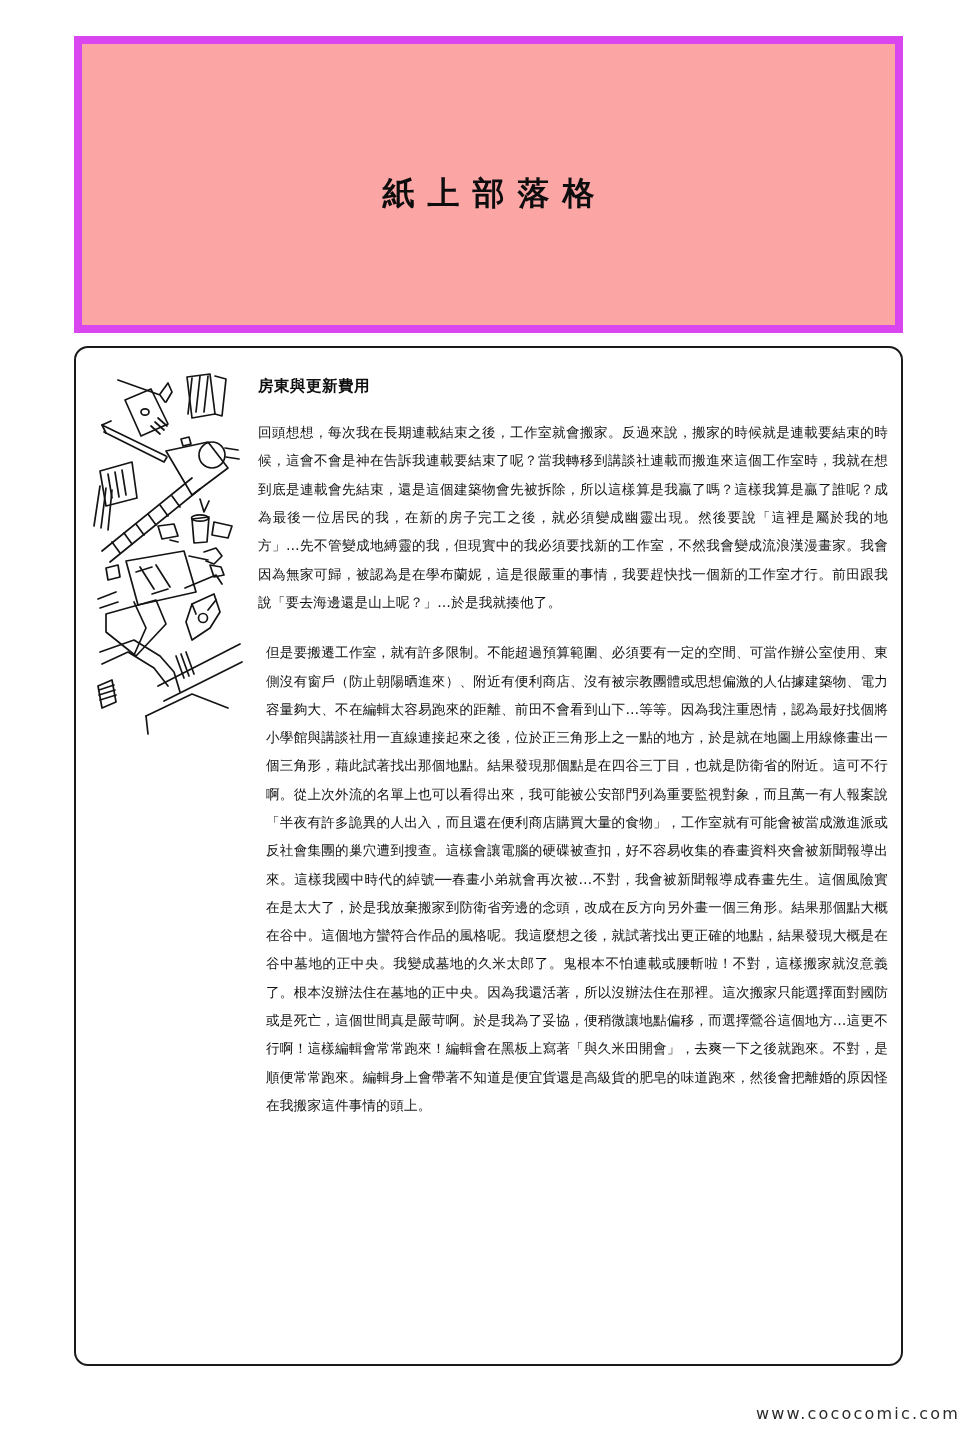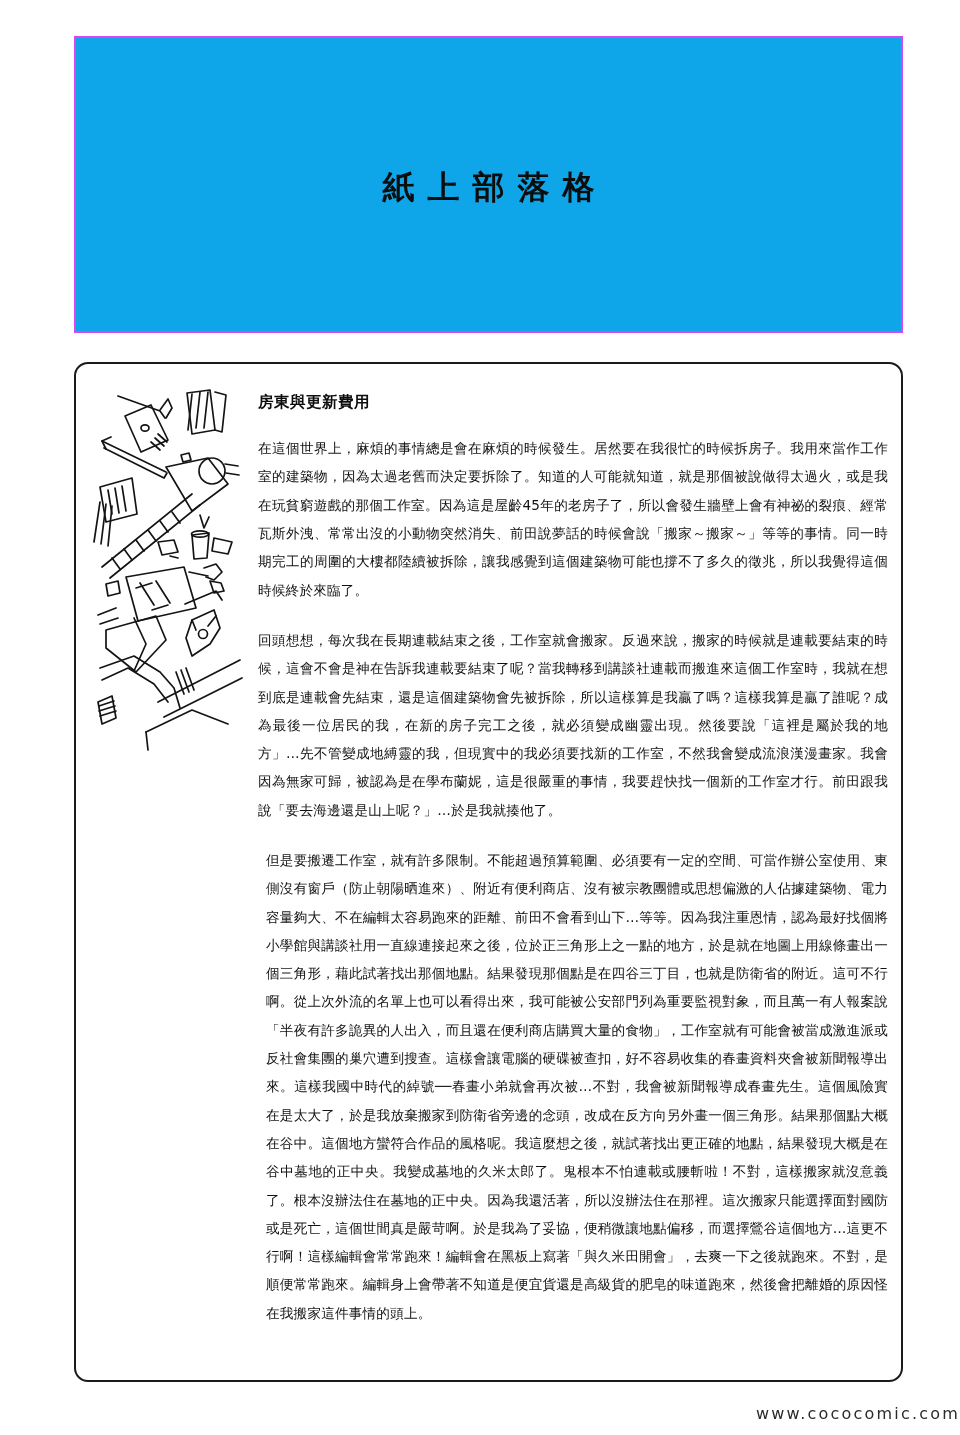--- a/index.html
+++ b/index.html
@@ -23,22 +23,22 @@
     background: #ffffff;
   }
 
   
   .title-panel {
     position: absolute;
     left: 74px;
     top: 36px;
     width: 829px;
     height: 297px;
-    border: 2px solid #d946ef;
-    background: #0ea5e9;
+    border: 8px solid #d946ef;
+    background: #fca5a5;
     box-sizing: border-box;
   }
   .title-panel .title-inner {
     position: absolute;
     left: 0;
     right: 0;
     top: 132px;
     text-align: center;
   }
   .page-title {
@@ -49,21 +49,21 @@
     text-indent: 13px;
     color: #0d0d0d;
     line-height: 1.1;
     margin: 0;
   }
 
   
   .article-panel {
     position: absolute;
     left: 74px;
-    top: 362px;
+    top: 346px;
     width: 829px;
     height: 1020px;
     border: 2px solid #1a1a1a;
     border-radius: 14px;
     background: #ffffff;
     box-sizing: border-box;
     overflow: hidden;
   }
 
   
@@ -205,21 +205,20 @@
 
         <path d="M88 300 L96 322 M93 298 L101 320 M98 296 L106 318"></path>
 
         <path d="M10 330 L24 324 L28 346 L14 352 Z"></path>
         <path d="M11 334 L26 329 M11 339 L27 334 M12 344 L28 339"></path>
       </svg>
     </div>
 
     <div class="article-body">
       <h2 class="article-heading">房東與更新費用</h2>
-      <p class="article-para">在這個世界上，麻煩的事情總是會在麻煩的時候發生。居然要在我很忙的時候拆房子。我用來當作工作室的建築物，因為太過老舊而決定要拆除了。知道的人可能就知道，就是那個被說做得太過火，或是我在玩貧窮遊戲的那個工作室。因為這是屋齡45年的老房子了，所以會發生牆壁上會有神祕的裂痕、經常瓦斯外洩、常常出沒的小動物突然消失、前田說夢話的時候會說「搬家～搬家～」等等的事情。同一時期完工的周圍的大樓都陸續被拆除，讓我感覺到這個建築物可能也撐不了多久的徵兆，所以我覺得這個時候終於來臨了。</p>
       <p class="article-para">回頭想想，每次我在長期連載結束之後，工作室就會搬家。反過來說，搬家的時候就是連載要結束的時候，這會不會是神在告訴我連載要結束了呢？當我轉移到講談社連載而搬進來這個工作室時，我就在想到底是連載會先結束，還是這個建築物會先被拆除，所以這樣算是我贏了嗎？這樣我算是贏了誰呢？成為最後一位居民的我，在新的房子完工之後，就必須變成幽靈出現。然後要說「這裡是屬於我的地方」…先不管變成地縛靈的我，但現實中的我必須要找新的工作室，不然我會變成流浪漢漫畫家。我會因為無家可歸，被認為是在學布蘭妮，這是很嚴重的事情，我要趕快找一個新的工作室才行。前田跟我說「要去海邊還是山上呢？」…於是我就揍他了。</p>
       <p class="article-para">但是要搬遷工作室，就有許多限制。不能超過預算範圍、必須要有一定的空間、可當作辦公室使用、東側沒有窗戶（防止朝陽晒進來）、附近有便利商店、沒有被宗教團體或思想偏激的人佔據建築物、電力容量夠大、不在編輯太容易跑來的距離、前田不會看到山下…等等。因為我注重恩情，認為最好找個將小學館與講談社用一直線連接起來之後，位於正三角形上之一點的地方，於是就在地圖上用線條畫出一個三角形，藉此試著找出那個地點。結果發現那個點是在四谷三丁目，也就是防衛省的附近。這可不行啊。從上次外流的名單上也可以看得出來，我可能被公安部門列為重要監視對象，而且萬一有人報案說「半夜有許多詭異的人出入，而且還在便利商店購買大量的食物」，工作室就有可能會被當成激進派或反社會集團的巢穴遭到搜查。這樣會讓電腦的硬碟被查扣，好不容易收集的春畫資料夾會被新聞報導出來。這樣我國中時代的綽號──春畫小弟就會再次被…不對，我會被新聞報導成春畫先生。這個風險實在是太大了，於是我放棄搬家到防衛省旁邊的念頭，改成在反方向另外畫一個三角形。結果那個點大概在谷中。這個地方蠻符合作品的風格呢。我這麼想之後，就試著找出更正確的地點，結果發現大概是在谷中墓地的正中央。我變成墓地的久米太郎了。鬼根本不怕連載或腰斬啦！不對，這樣搬家就沒意義了。根本沒辦法住在墓地的正中央。因為我還活著，所以沒辦法住在那裡。這次搬家只能選擇面對國防或是死亡，這個世間真是嚴苛啊。於是我為了妥協，便稍微讓地點偏移，而選擇鶯谷這個地方…這更不行啊！這樣編輯會常常跑來！編輯會在黑板上寫著「與久米田開會」，去爽一下之後就跑來。不對，是順便常常跑來。編輯身上會帶著不知道是便宜貨還是高級貨的肥皂的味道跑來，然後會把離婚的原因怪在我搬家這件事情的頭上。</p>
     </div>
 
   </div>
 
   <div class="footer-watermark">www.cococomic.com</div>
 
 </div>
 

